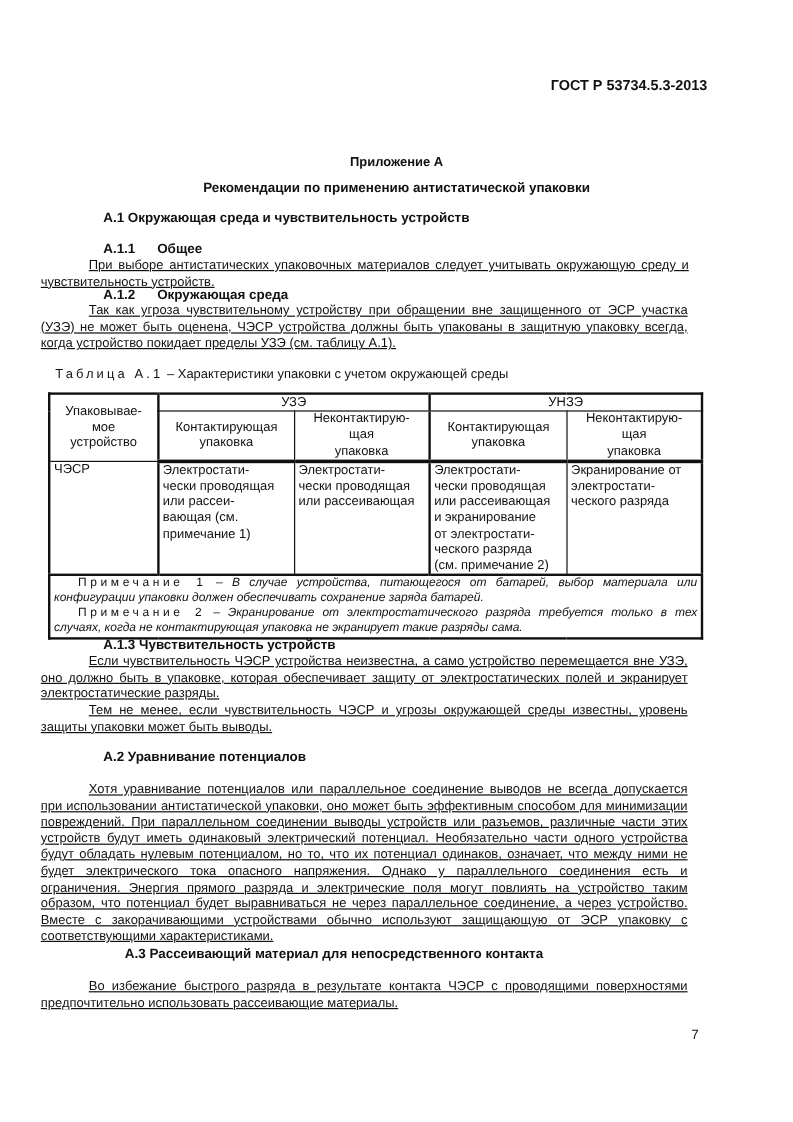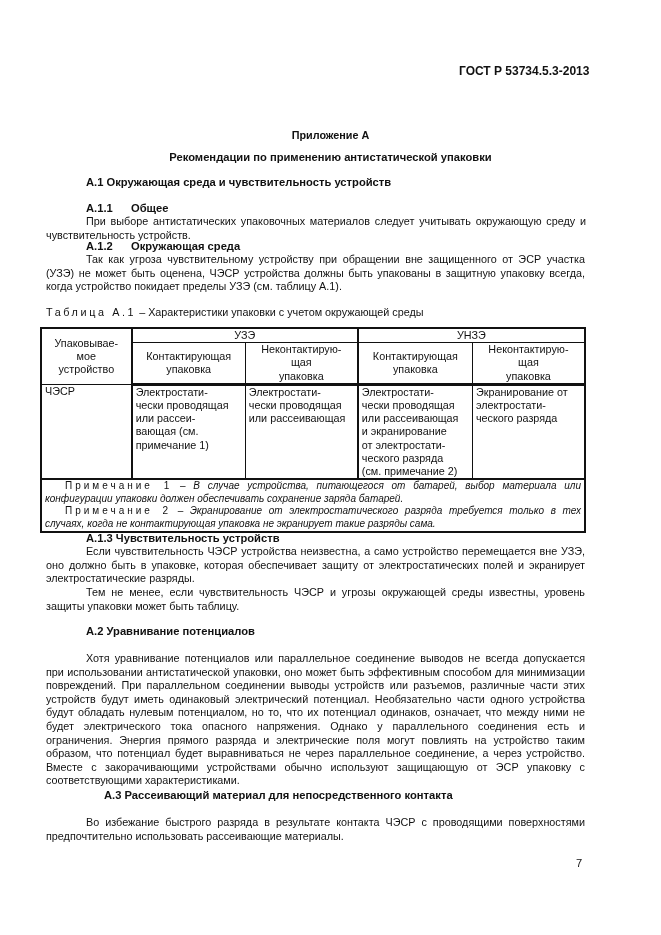--- a/index.html
+++ b/index.html
@@ -6,21 +6,21 @@
     body {
       width: 661px; height: 935px; position: relative; overflow: hidden;
       font-family: "Liberation Sans", sans-serif; color: #111; font-size: 11.2px;
     }
     .abs { position: absolute; }
     .doc-code { left: 459px; top: 64px; font-size: 12px; font-weight: bold; }
     .annex { left: 0; width: 661px; text-align: center; top: 91px; font-size: 10.8px; font-weight: bold; line-height: 13px; margin-top: 38px; }
     .main-title { left: 0; width: 661px; text-align: center; top: 151px; font-size: 11.2px; font-weight: bold; }
     .h { font-weight: bold; font-size: 11.2px; }
     .para {
-      left: 46px; width: 539px; font-size: 10.8px; line-height: 13.6px; text-align: justify;
+      left: 34px; width: 539px; font-size: 10.8px; line-height: 13.6px; text-align: justify; text-decoration: underline;
     }
     .para .indent { display: inline-block; width: 40px; }
     .sp { letter-spacing: 2.6px; }
     table.t {
       position: absolute; left: 40px; top: 327px; width: 546px;
       border-collapse: collapse; font-size: 10.8px; line-height: 13.2px;
     }
     table.t td, table.t th {
       border: 1px solid #111; vertical-align: top; padding: 0 3px; font-weight: normal;
     }
@@ -118,21 +118,21 @@
     <td class="notes" colspan="5">
       <div><span style="display:inline-block;width:20px;"></span><span class="note-lbl">Примечание 1</span><span class="note-txt"> – В случае устройства, питающегося от батарей, выбор материала или конфигурации упаковки должен обеспечивать сохранение заряда батарей.</span></div>
       <div><span style="display:inline-block;width:20px;"></span><span class="note-lbl">Примечание 2</span><span class="note-txt"> – Экранирование от электростатического разряда требуется только в тех случаях, когда не контактирующая упаковка не экранирует такие разряды сама.</span></div>
     </td>
   </tr>
 </tbody>
   </table>
 
 <div class="abs h" style="left:86px; top:532px;">А.1.3 Чувствительность устройств</div>
 <div class="abs para" style="top:545px;"><span class="indent"></span><span>Если чувствительность ЧЭСР устройства неизвестна, а само устройство перемещается вне УЗЭ, оно должно быть в упаковке, которая обеспечивает защиту от электростатических полей и экранирует электростатические разряды.</span></div>
-<div class="abs para" style="top:586px;"><span class="indent"></span><span>Тем не менее, если чувствительность ЧЭСР и угрозы окружающей среды известны, уровень защиты упаковки может быть таблицу.</span></div>
+<div class="abs para" style="top:586px;"><span class="indent"></span><span>Тем не менее, если чувствительность ЧЭСР и угрозы окружающей среды известны, уровень защиты упаковки может быть выводы.</span></div>
 
 <div class="abs h" style="left:86px; top:625px;">А.2 Уравнивание потенциалов</div>
 <div class="abs para" style="top:652px;"><span class="indent"></span><span>Хотя уравнивание потенциалов или параллельное соединение выводов не всегда допускается при использовании антистатической упаковки, оно может быть эффективным способом для минимизации повреждений. При параллельном соединении выводы устройств или разъемов, различные части этих устройств будут иметь одинаковый электрический потенциал. Необязательно части одного устройства будут обладать нулевым потенциалом, но то, что их потенциал одинаков, означает, что между ними не будет электрического тока опасного напряжения. Однако у параллельного соединения есть и ограничения. Энергия прямого разряда и электрические поля могут повлиять на устройство таким образом, что потенциал будет выравниваться не через параллельное соединение, а через устройство. Вместе с закорачивающими устройствами обычно используют защищающую от ЭСР упаковку с соответствующими характеристиками.</span></div>
 
 <div class="abs h" style="left:104px; top:789px;">А.3 Рассеивающий материал для непосредственного контакта</div>
 <div class="abs para" style="top:816px;"><span class="indent"></span><span>Во избежание быстрого разряда в результате контакта ЧЭСР с проводящими поверхностями предпочтительно использовать рассеивающие материалы.</span></div>
 
 <div class="abs page-num">7</div>
 
 </body></html>

